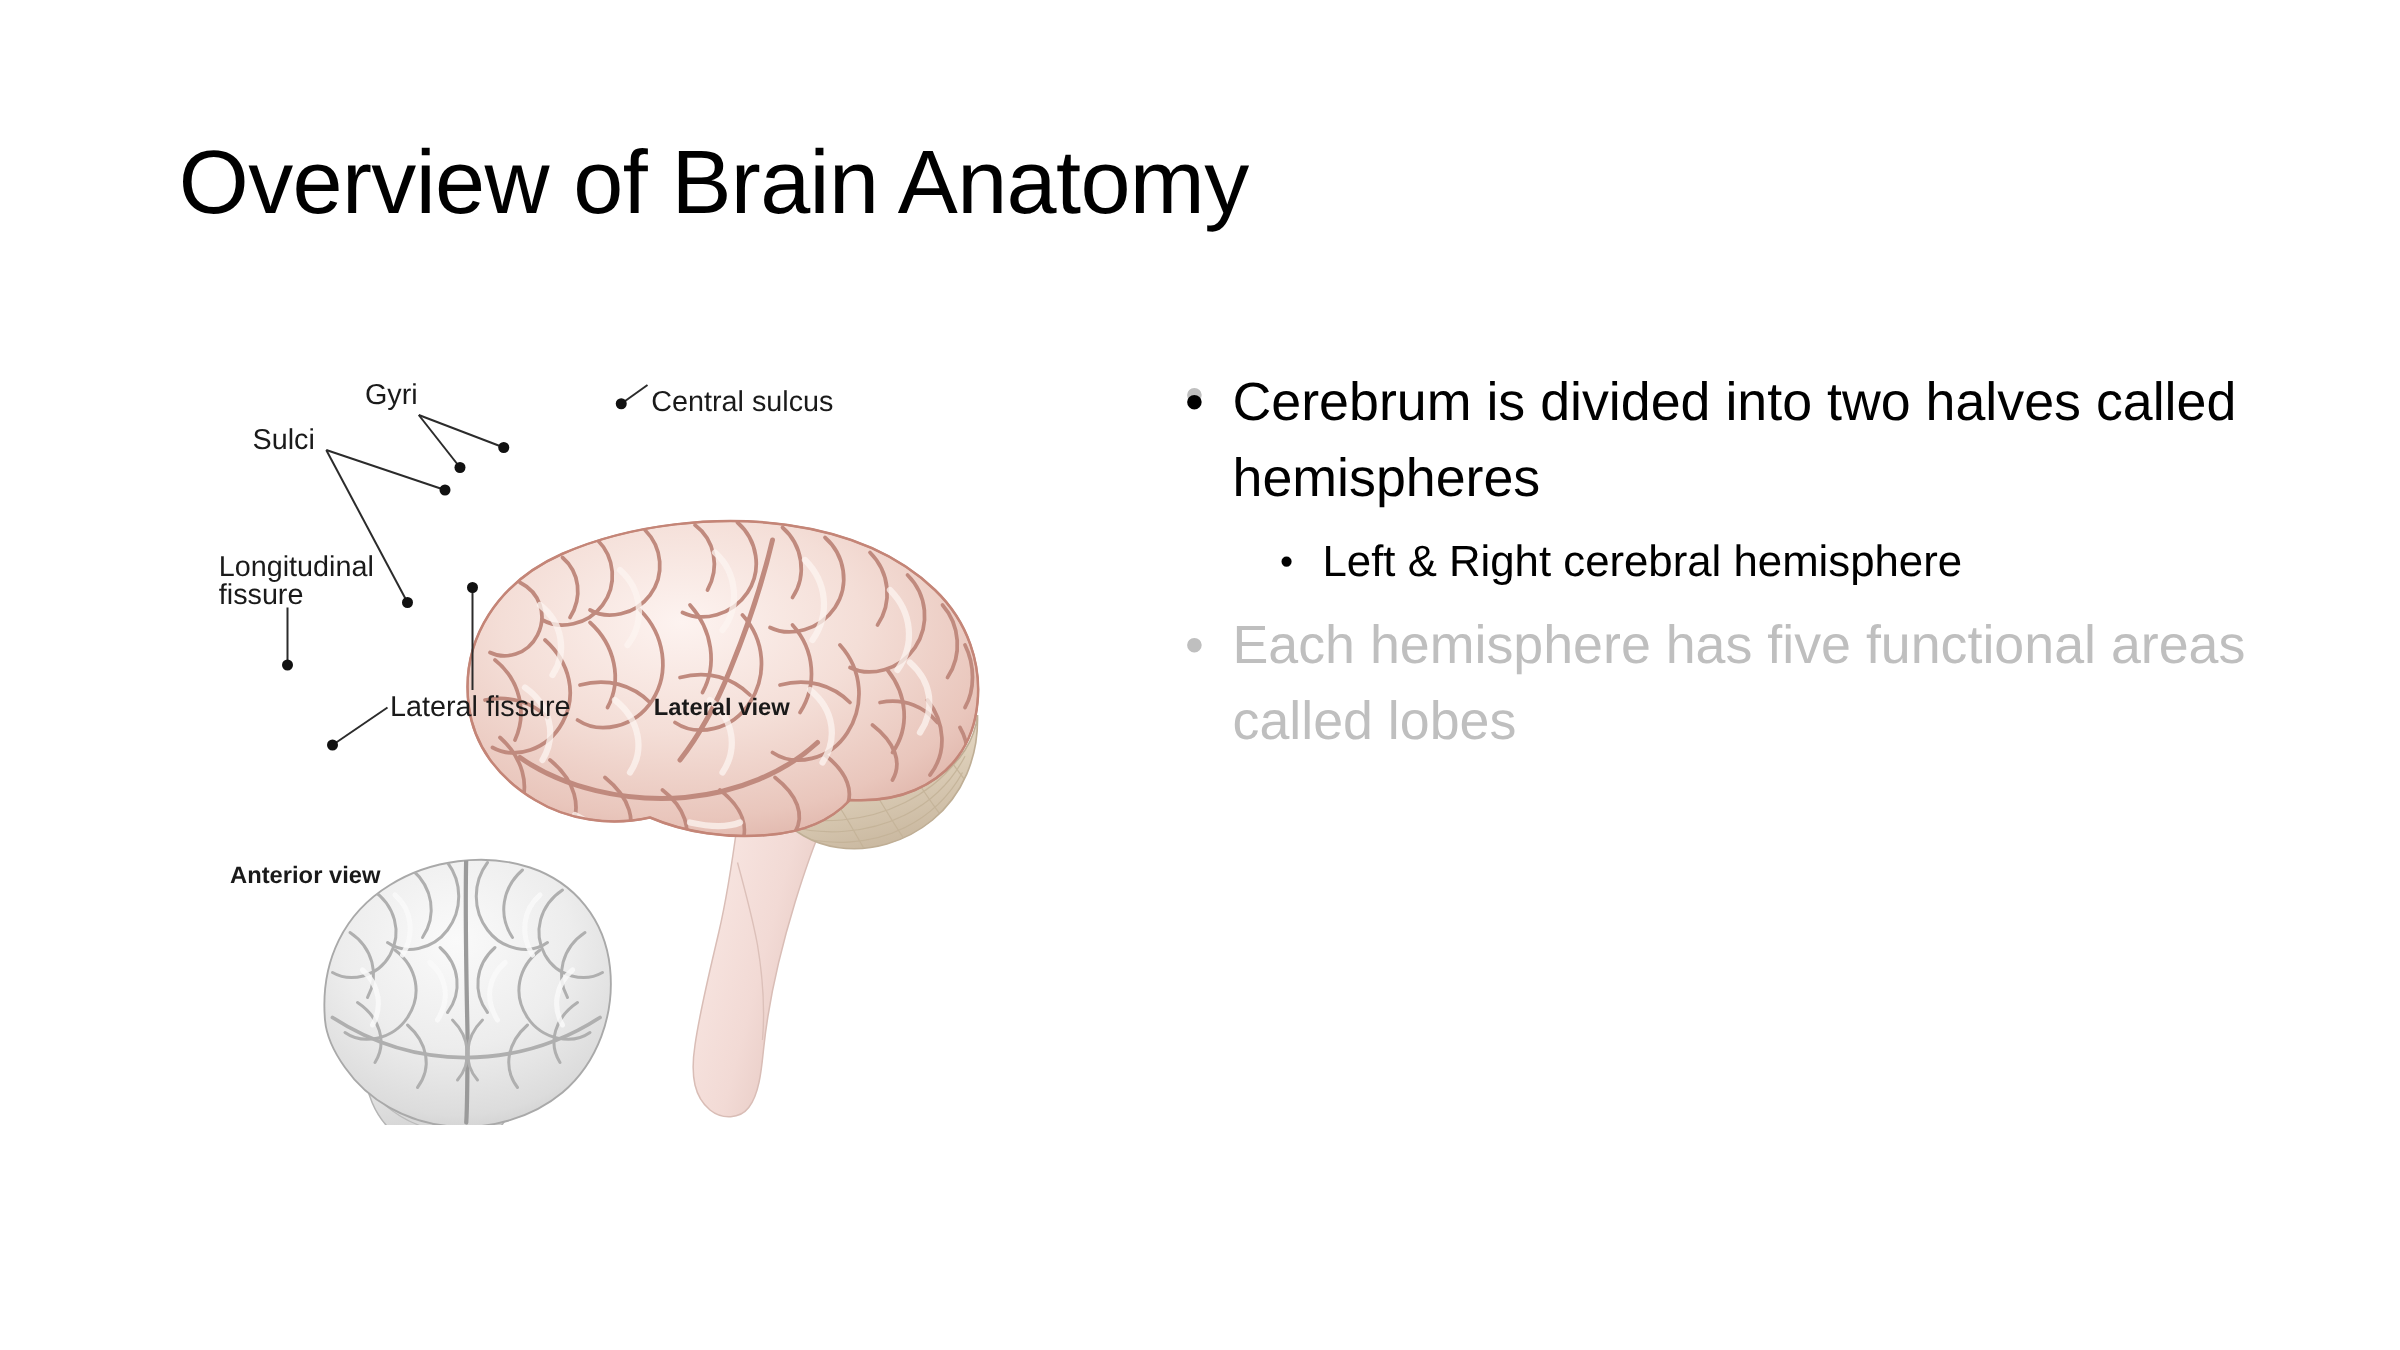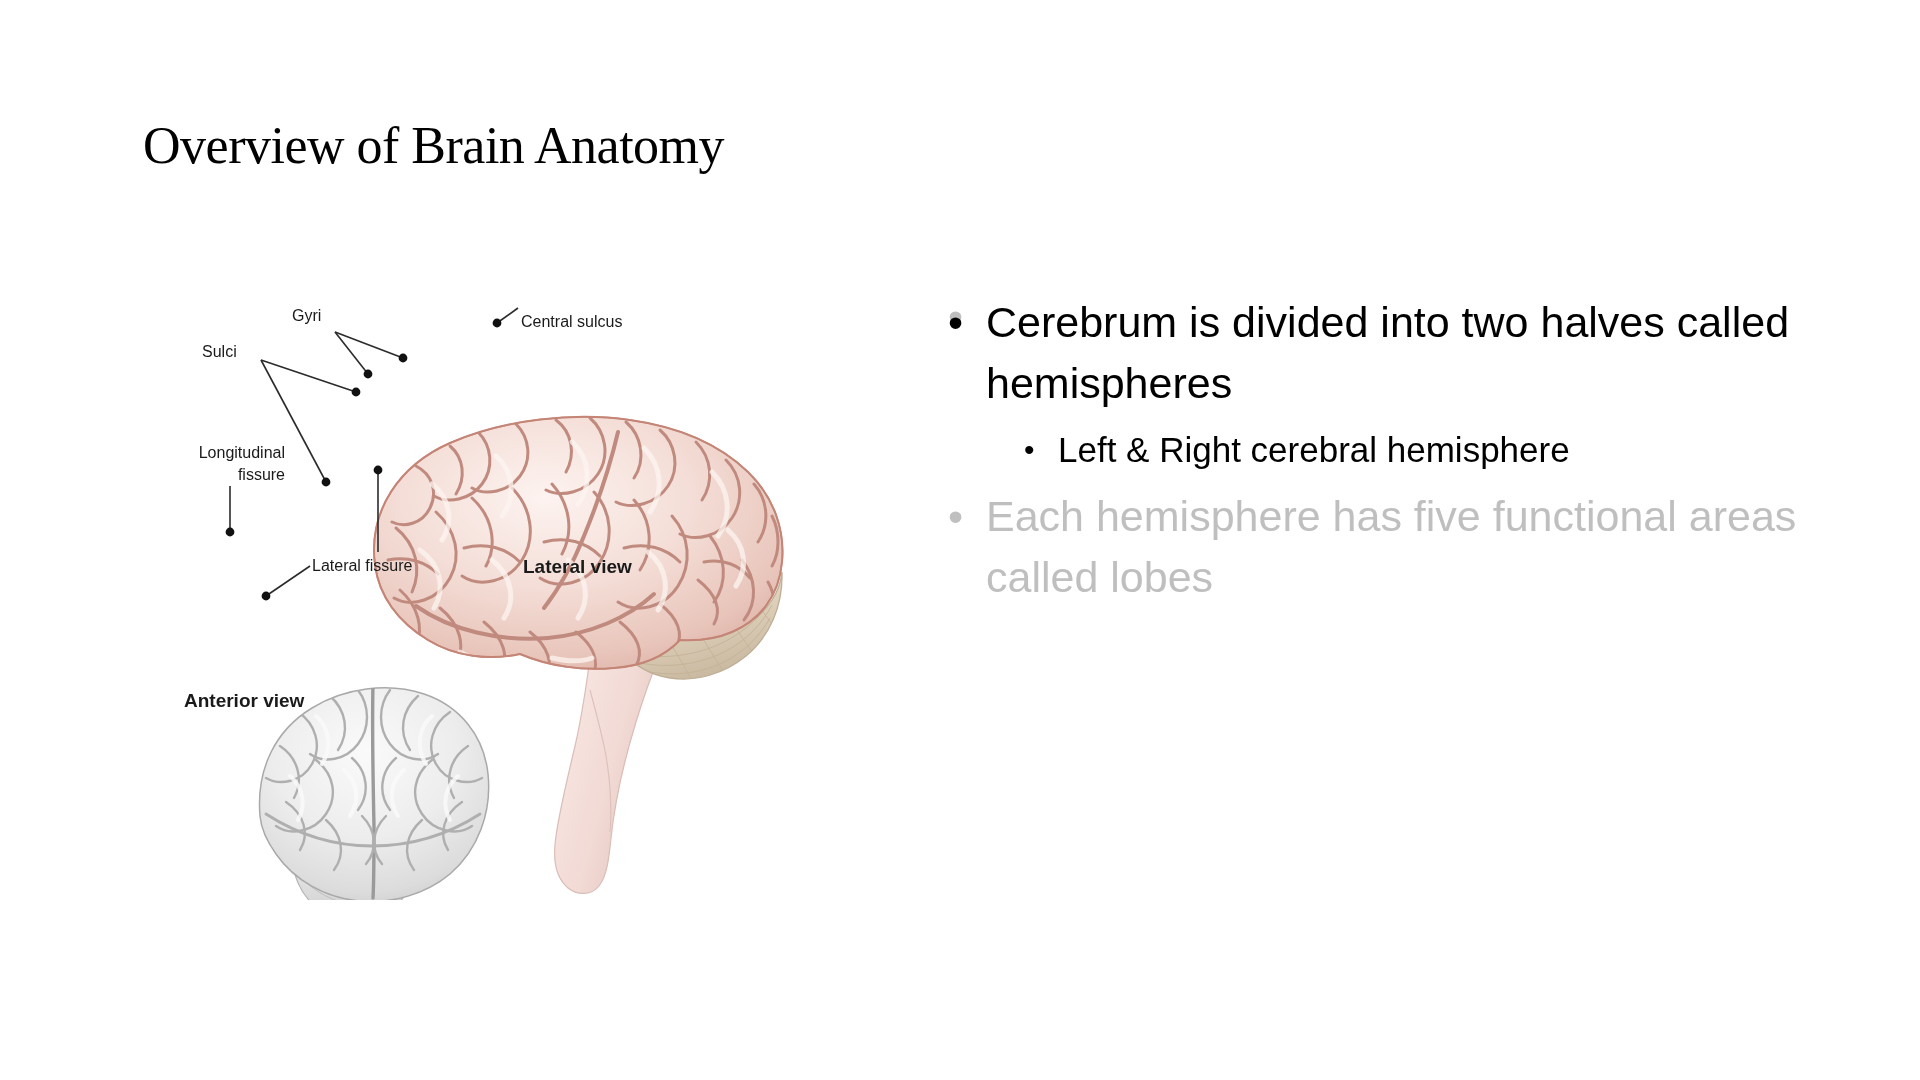--- a/index.html
+++ b/index.html
@@ -17,22 +17,22 @@
     font-family: "Liberation Sans", sans-serif;
     -webkit-font-smoothing: antialiased;
   }
 
   
   #slide-title {
     position: absolute;
     left: 143px;
     top: 104px;
     width: 1500px;
-    font-family: Liberation Serif, serif;
-    font-size: 52px;
+    font-family: Liberation Sans, sans-serif;
+    font-size: 72px;
     line-height: 84px;
     font-weight: 400;
     color: #000000;
     letter-spacing: -0.5px;
     white-space: nowrap;
   }
 
   
   #body-text {
     position: absolute;
@@ -82,31 +82,31 @@
     left: 120px;
     top: 260px;
     width: 800px;
     height: 640px;
   }
   #figure svg { display: block; }
 
   .lbl {
     position: absolute;
     font-family: "Liberation Sans", sans-serif;
-    font-size: 16px;
+    font-size: 23px;
     line-height: 23px;
     color: #1a1a1a;
     white-space: nowrap;
   }
   .lbl.bold { font-weight: 700; font-size: 19px; }
 
   #lbl-gyri            { left: 172px; top:  44px; }
   #lbl-sulci           { left:  82px; top:  80px; }
   #lbl-central-sulcus  { left: 401px; top:  50px; }
-  #lbl-long-fissure    { left:  55px; top: 182px; width: 110px; text-align: right; line-height: 22px; white-space: normal; }
+  #lbl-long-fissure    { left:  55px; top: 182px; width: 110px; text-align: left; line-height: 22px; white-space: normal; }
   #lbl-lateral-fissure { left: 192px; top: 294px; }
   #lbl-lateral-view    { left: 403px; top: 295px; }
   #lbl-anterior-view   { left:  52px; top: 429px; margin-left: 12px; }
 </style>
 </head>
 <body>
 
 <div id="slide">
 
   <div id="slide-title">Overview of Brain Anatomy</div>

